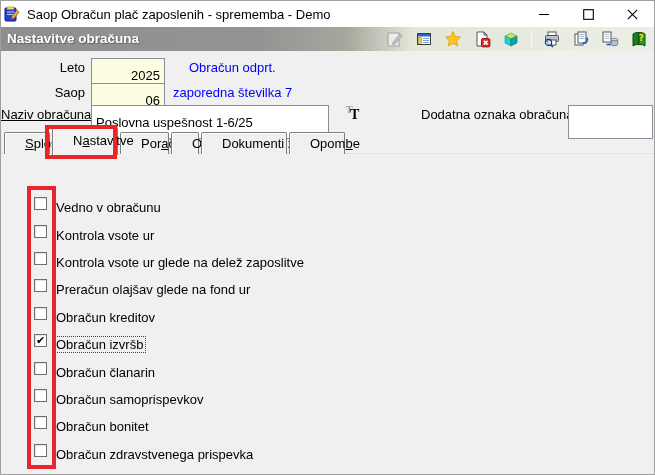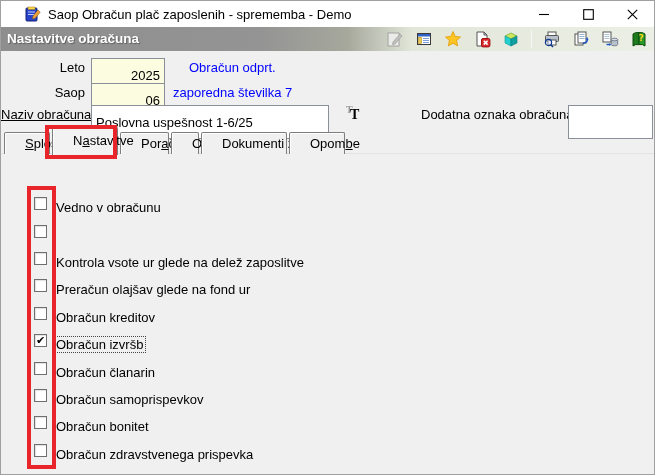--- a/index.html
+++ b/index.html
@@ -1,21 +1,21 @@
 <!DOCTYPE html>
 <html style="--annotation-red: #e7252b; --status-blue: #0000ff; --input-cream: #fcfce1;"><head>
 <meta charset="utf-8">
 <style>
   * { margin:0; padding:0; box-sizing:border-box; }
   html,body { width:655px; height:475px; }
   body { font-family:"Liberation Sans","DejaVu Sans",sans-serif; font-size:13px; background:#f0f0f0; position:relative; overflow:hidden; color:#000; }
   .window { position:absolute; inset:0; border:1px solid #a0a0a0; background:#f0f0f0; }
 
   
-  .titlebar { position:absolute; top:0; left:0; right:0; height:26px; background:#ffffff; display:flex; align-items:center; padding-left:24px; }
+  .titlebar { position:absolute; top:0; left:0; right:0; height:26px; background:#ffffff; display:flex; align-items:center; padding-left:3px; }
   .app-icon { width:16px; height:16px; margin-right:7px; flex:0 0 auto; }
   .title-text { font-size:13px; white-space:nowrap; }
   .win-controls { position:absolute; right:0; top:0; height:26px; display:flex; }
   .win-btn { width:44px; height:26px; display:flex; align-items:center; justify-content:center; }
 
   
   .header { position:absolute; top:26px; left:0; right:0; height:24px;
     background:linear-gradient(to right,#8e8e8e 0%,#949494 40%,#a6a89c 53%,#e2e7da 63%,#ecefe5 100%); }
   .header-title { color:#fff; font-weight:bold; font-size:13.5px; line-height:24px; padding-left:6px; text-shadow:1px 1px 1px rgba(70,70,70,.65); }
   .toolbar { position:absolute; right:6px; top:26px; height:24px; display:flex; align-items:center; gap:11px; }
@@ -195,20 +195,21 @@
     <div class="tab t5"><span>Opom</span><u>b</u><span>e</span></div>
   </div>
 
   <div class="checklist">
     <div class="cb-row">
       <span class="cb-box"></span>
       <span class="cb-label">Vedno v obračunu</span>
     </div>
     <div class="cb-row">
       <span class="cb-box"></span>
+      <span class="cb-label">Kontrola vsote ur</span>
     </div>
     <div class="cb-row">
       <span class="cb-box"></span>
       <span class="cb-label">Kontrola vsote ur glede na delež zaposlitve</span>
     </div>
     <div class="cb-row">
       <span class="cb-box"></span>
       <span class="cb-label">Preračun olajšav glede na fond ur</span>
     </div>
     <div class="cb-row">

